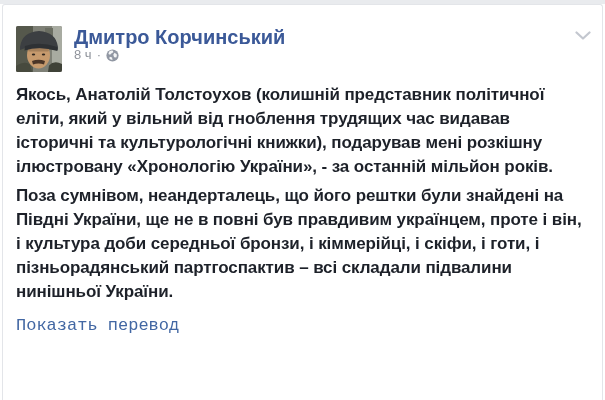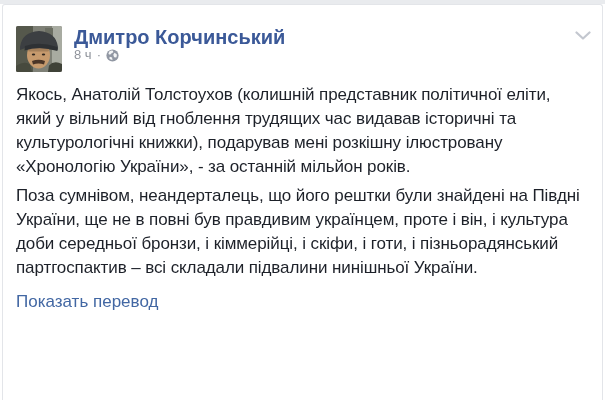--- a/index.html
+++ b/index.html
@@ -62,29 +62,30 @@
     background: none; border: none; padding: 0;
     cursor: pointer;
   }
   .post-content {
     padding: 11px 15px 0 13px;
     font-size: 17px;
     line-height: 24px;
     color: #1d2129;
     letter-spacing: -0.1px;
   }
-  .post-content p { margin: 0 4px 5px 0; }
+  .post-content p { margin: 0 4px 5px 0; font-weight: bold; }
   .translate-link {
     display: inline-block;
     margin: 5px 0 0 13px;
     font-size: 17px;
     line-height: 24px;
     color: #4267a3;
     text-decoration: none;
     cursor: pointer;
+    font-family: Liberation Mono, monospace;
   }
 </style>
 </head>
 <body>
 
 <div class="page-strip"></div>
 
 <div class="card">
 
   <div class="post-header">

